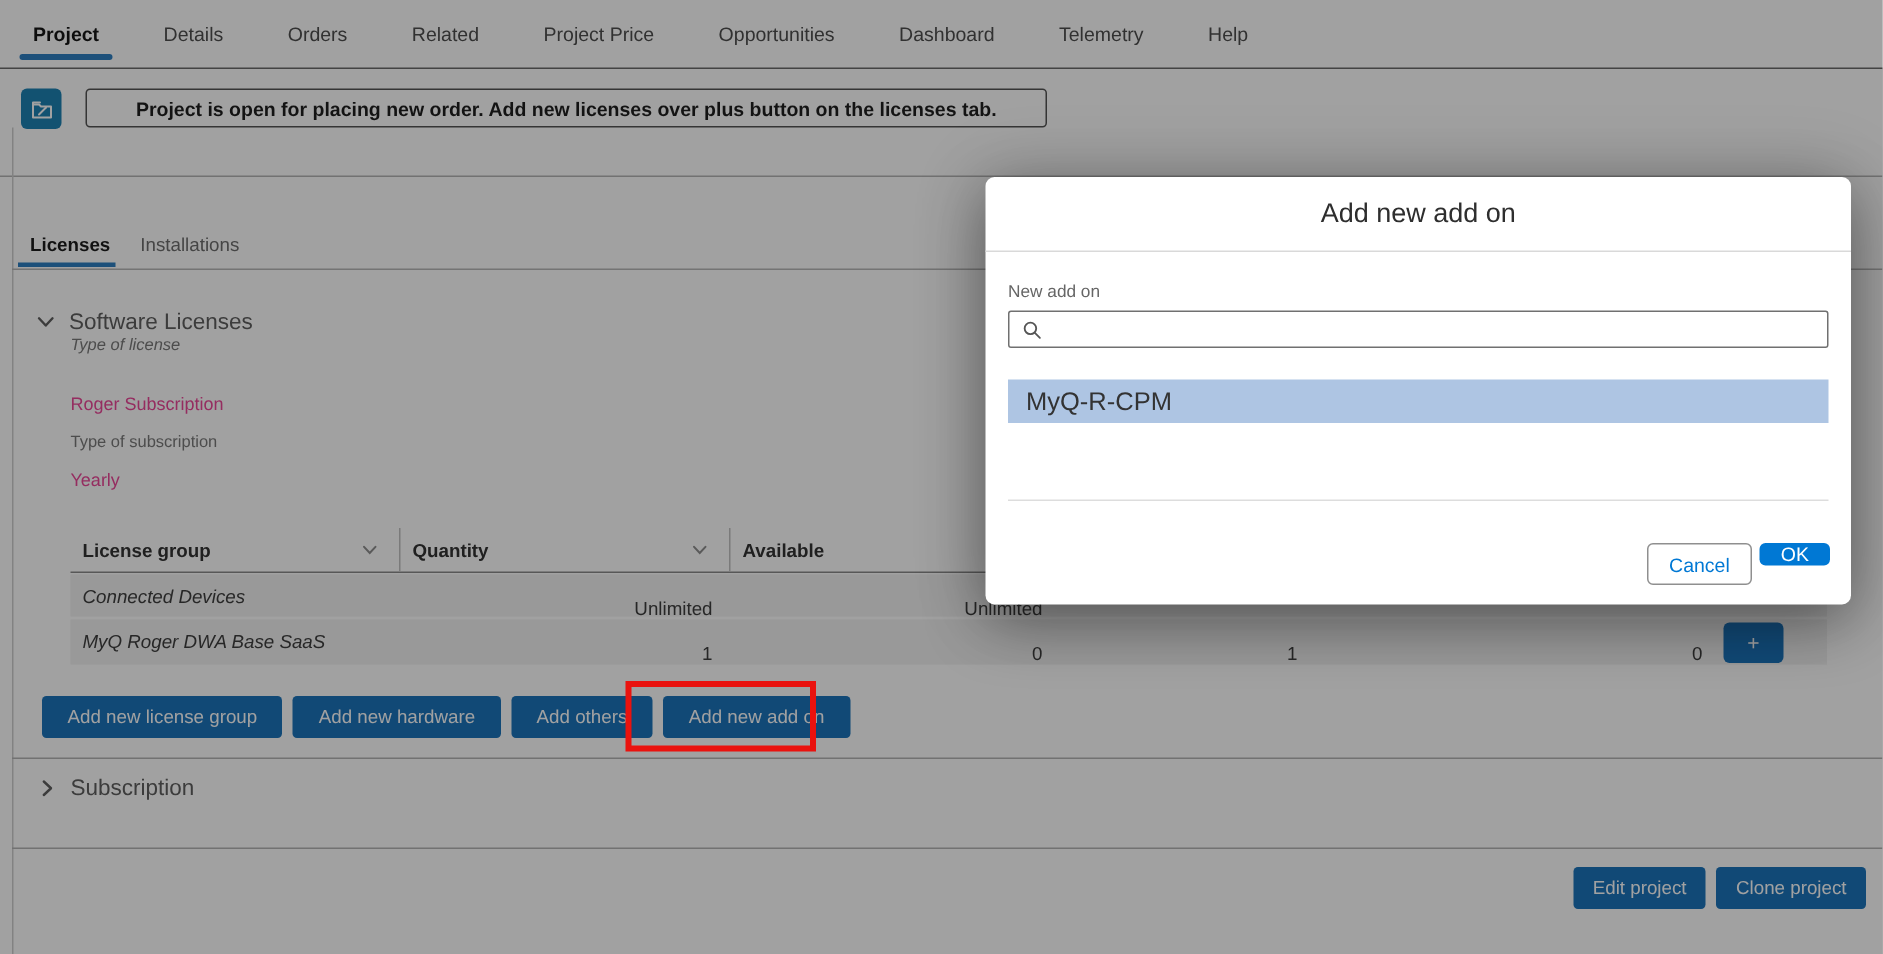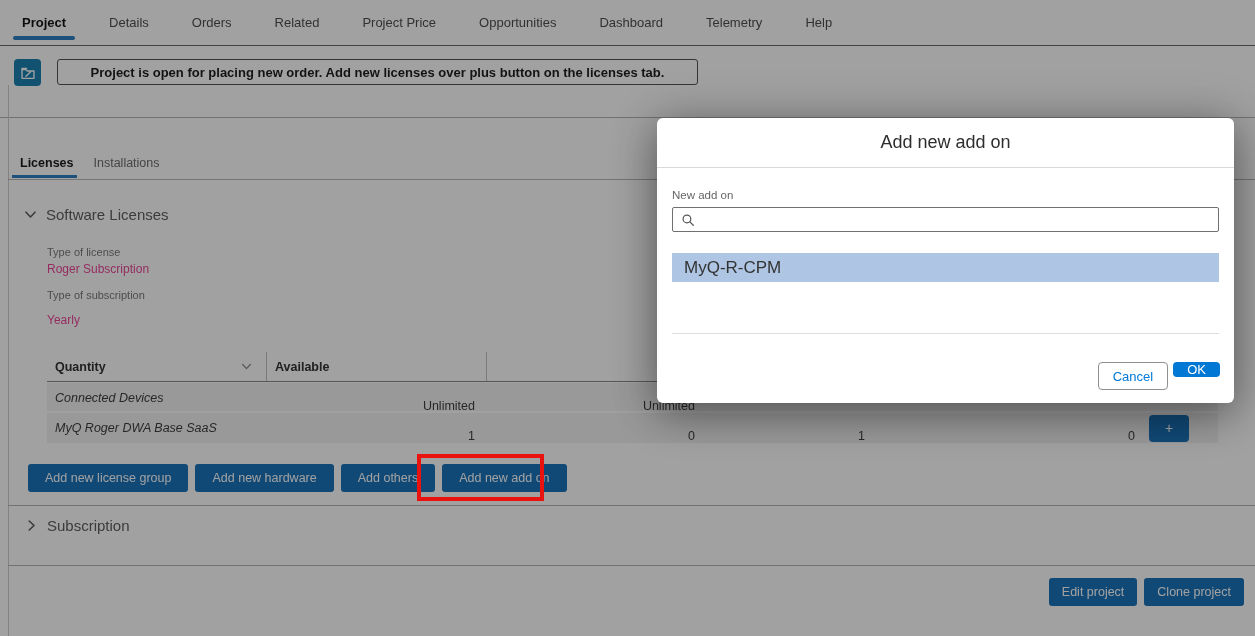--- a/index.html
+++ b/index.html
@@ -51,21 +51,21 @@
     content:""; position:absolute; left:-8px; right:-3px; bottom:-8px;
     height:3px; background:#2e7fc2;
   }
 
   
   .section-header { position:absolute; display:flex; align-items:center; gap:9px; color:#5f5f5f; font-size:15px; cursor:pointer; }
   .sw-header { left:24px; top:206px; }
   .subscription-header { left:25px; top:517px; }
   .field-label { position:absolute; left:47px; font-size:11px; color:#7a7a7a; }
   .field-value { position:absolute; left:47px; font-size:12px; color:#ec4899;text-align:right; }
-  .fl1 { top:246px; } .fv1 { top:262px; }
+  .fl1 { top:224px;font-style:italic; } .fv1 { top:262px; }
   .fl2 { top:289px; } .fv2 { top:313px; }
 
   
   .lic-table { position:absolute; left:47px; top:352px; width:1171px; }
   .t-hrow, .t-row {
     display:grid;
     grid-template-columns:220px 220px 220px 170px 270px 71px;
   }
   .t-hrow { height:30px; border-bottom:1px solid #8a8a8a; }
   .t-hcell {
@@ -189,20 +189,26 @@
 </div>
 
 <div class="field-label fl1">Type of license</div>
 <div class="field-value fv1">Roger Subscription</div>
 <div class="field-label fl2">Type of subscription</div>
 <div class="field-value fv2">Yearly</div>
 
 <div class="lic-table">
   <div class="t-hrow">
     <div class="t-hcell">
+      <span>License group</span>
+      <svg class="chev" width="11" height="11" viewBox="0 0 13 13" fill="none" stroke="#8f8f8f" stroke-width="1.6" stroke-linecap="round">
+          <path d="M2 4.2 L6.5 9 L11 4.2"></path>
+        </svg>
+    </div>
+    <div class="t-hcell">
       <span>Quantity</span>
       <svg class="chev" width="11" height="11" viewBox="0 0 13 13" fill="none" stroke="#8f8f8f" stroke-width="1.6" stroke-linecap="round">
           <path d="M2 4.2 L6.5 9 L11 4.2"></path>
         </svg>
     </div>
     <div class="t-hcell">
       <span>Available</span>
     </div>
     <div class="t-hcell">
       <span></span>

